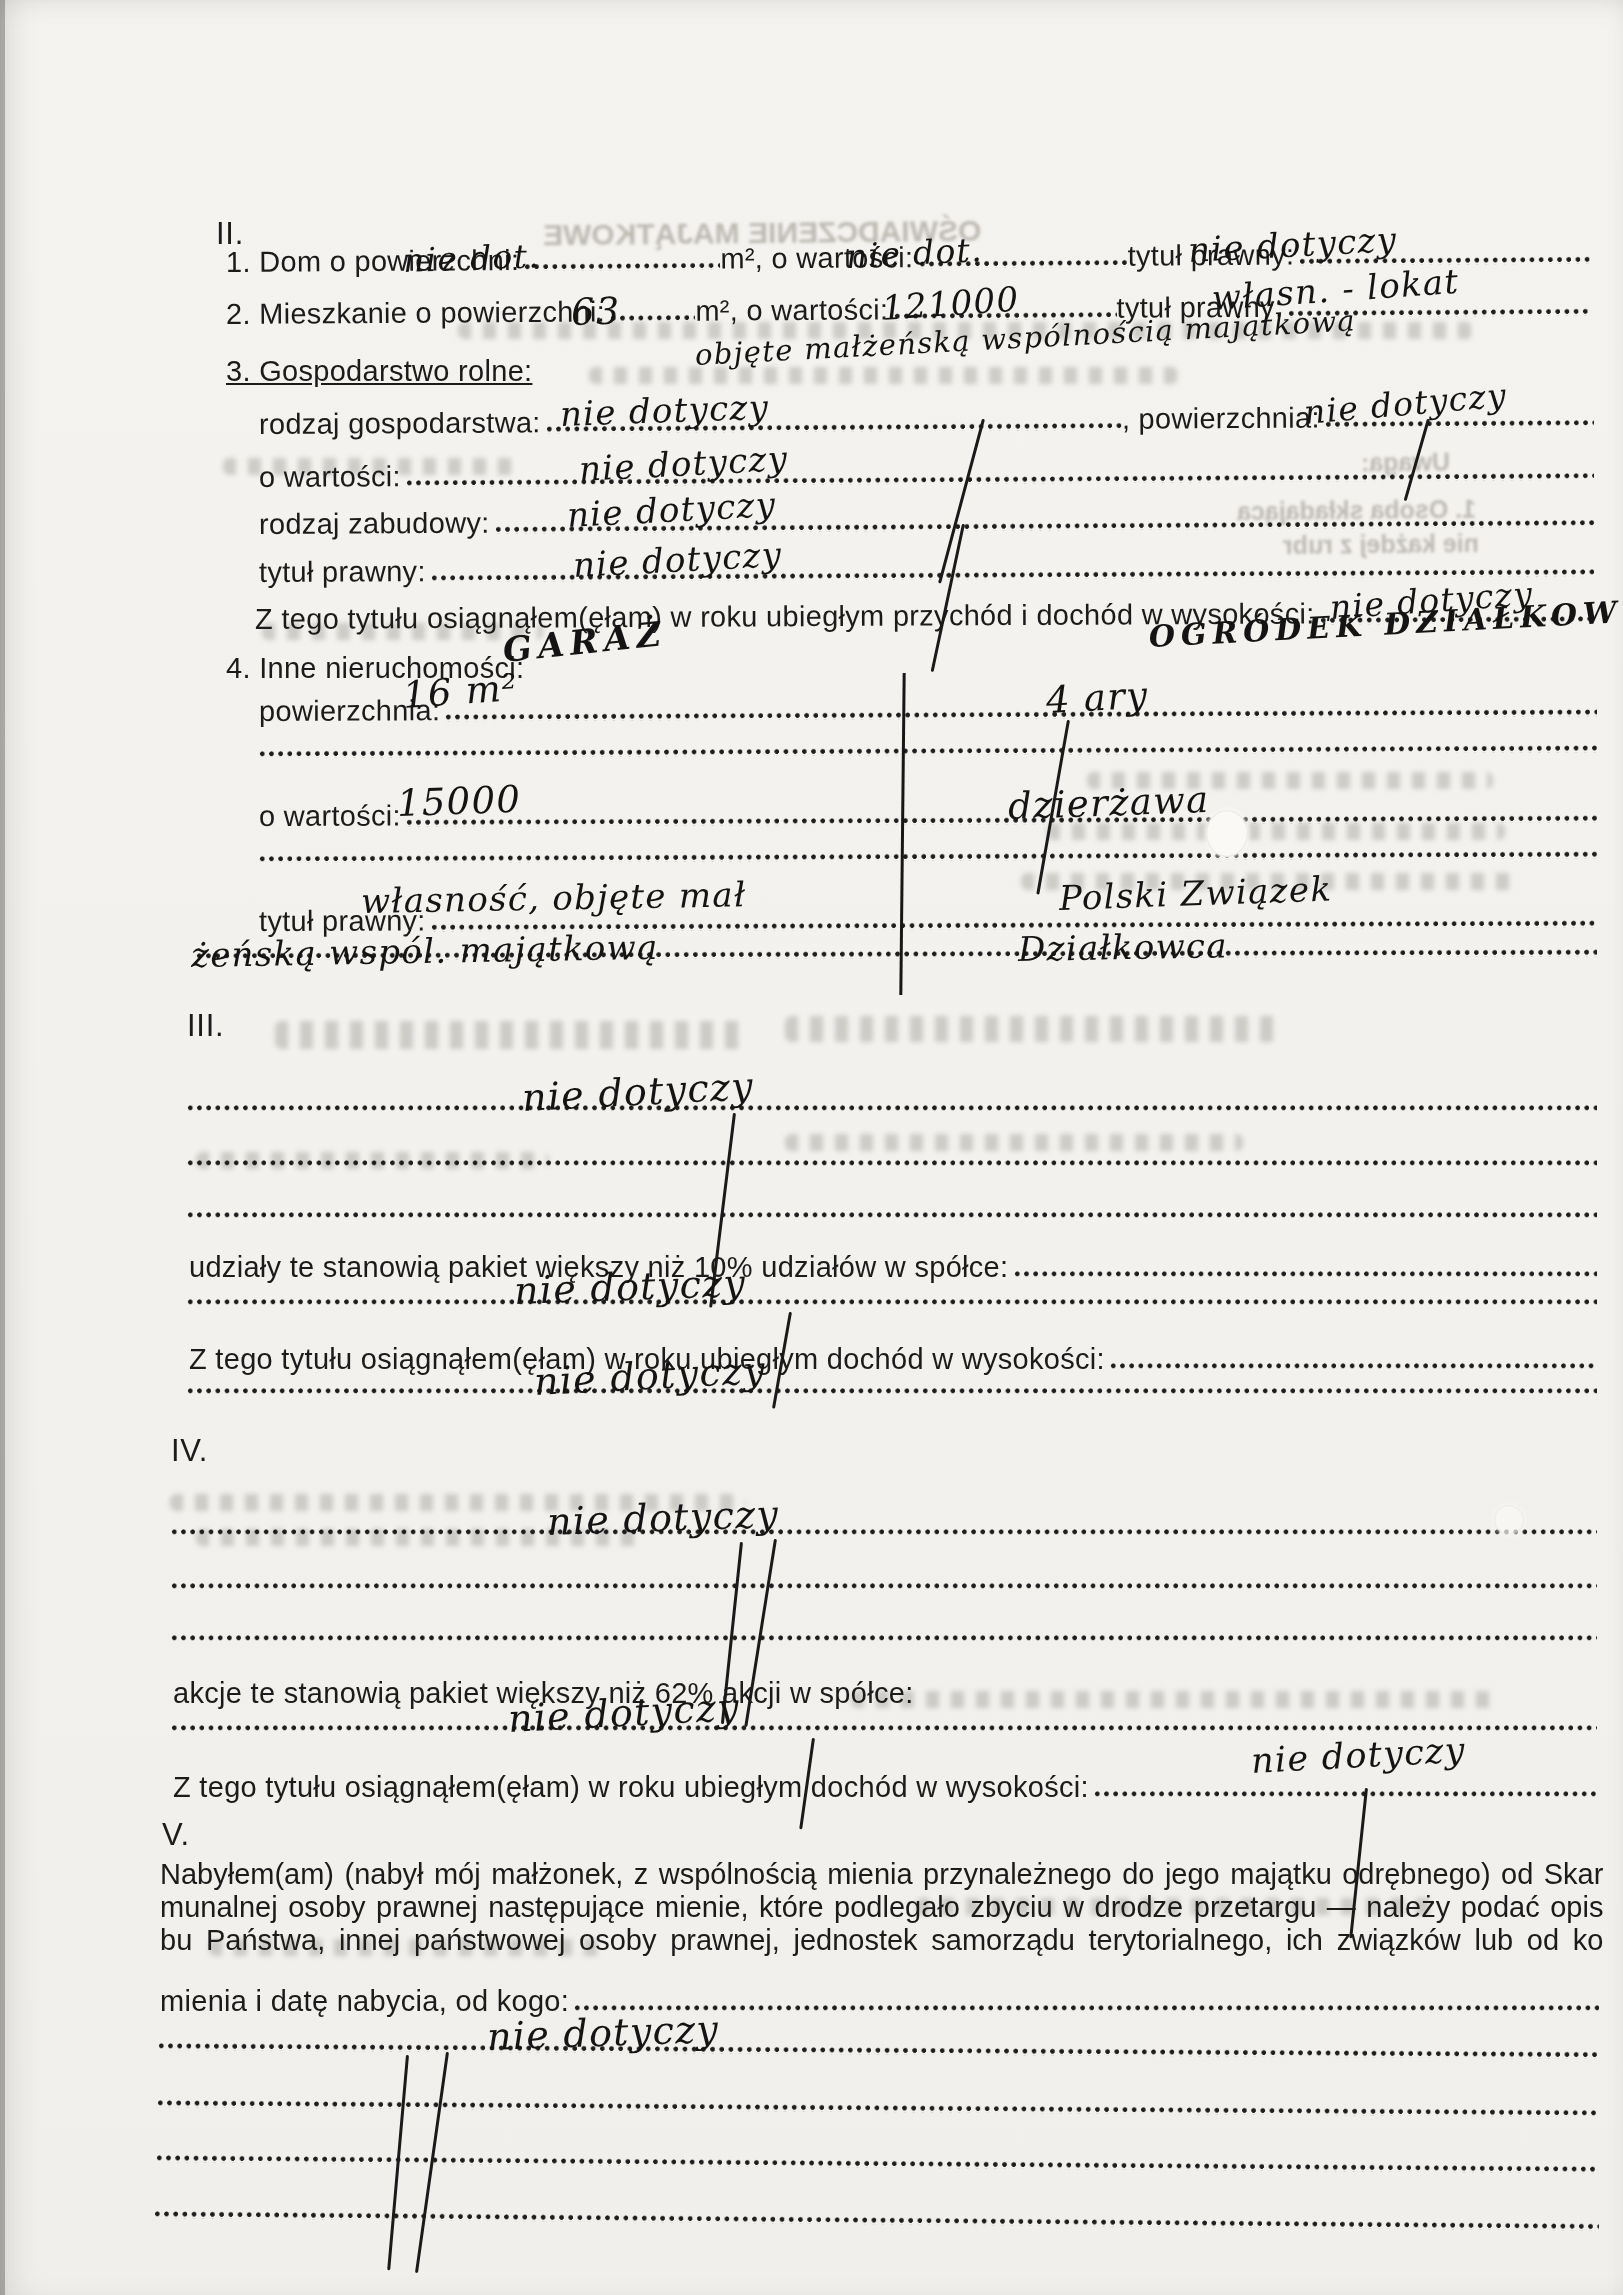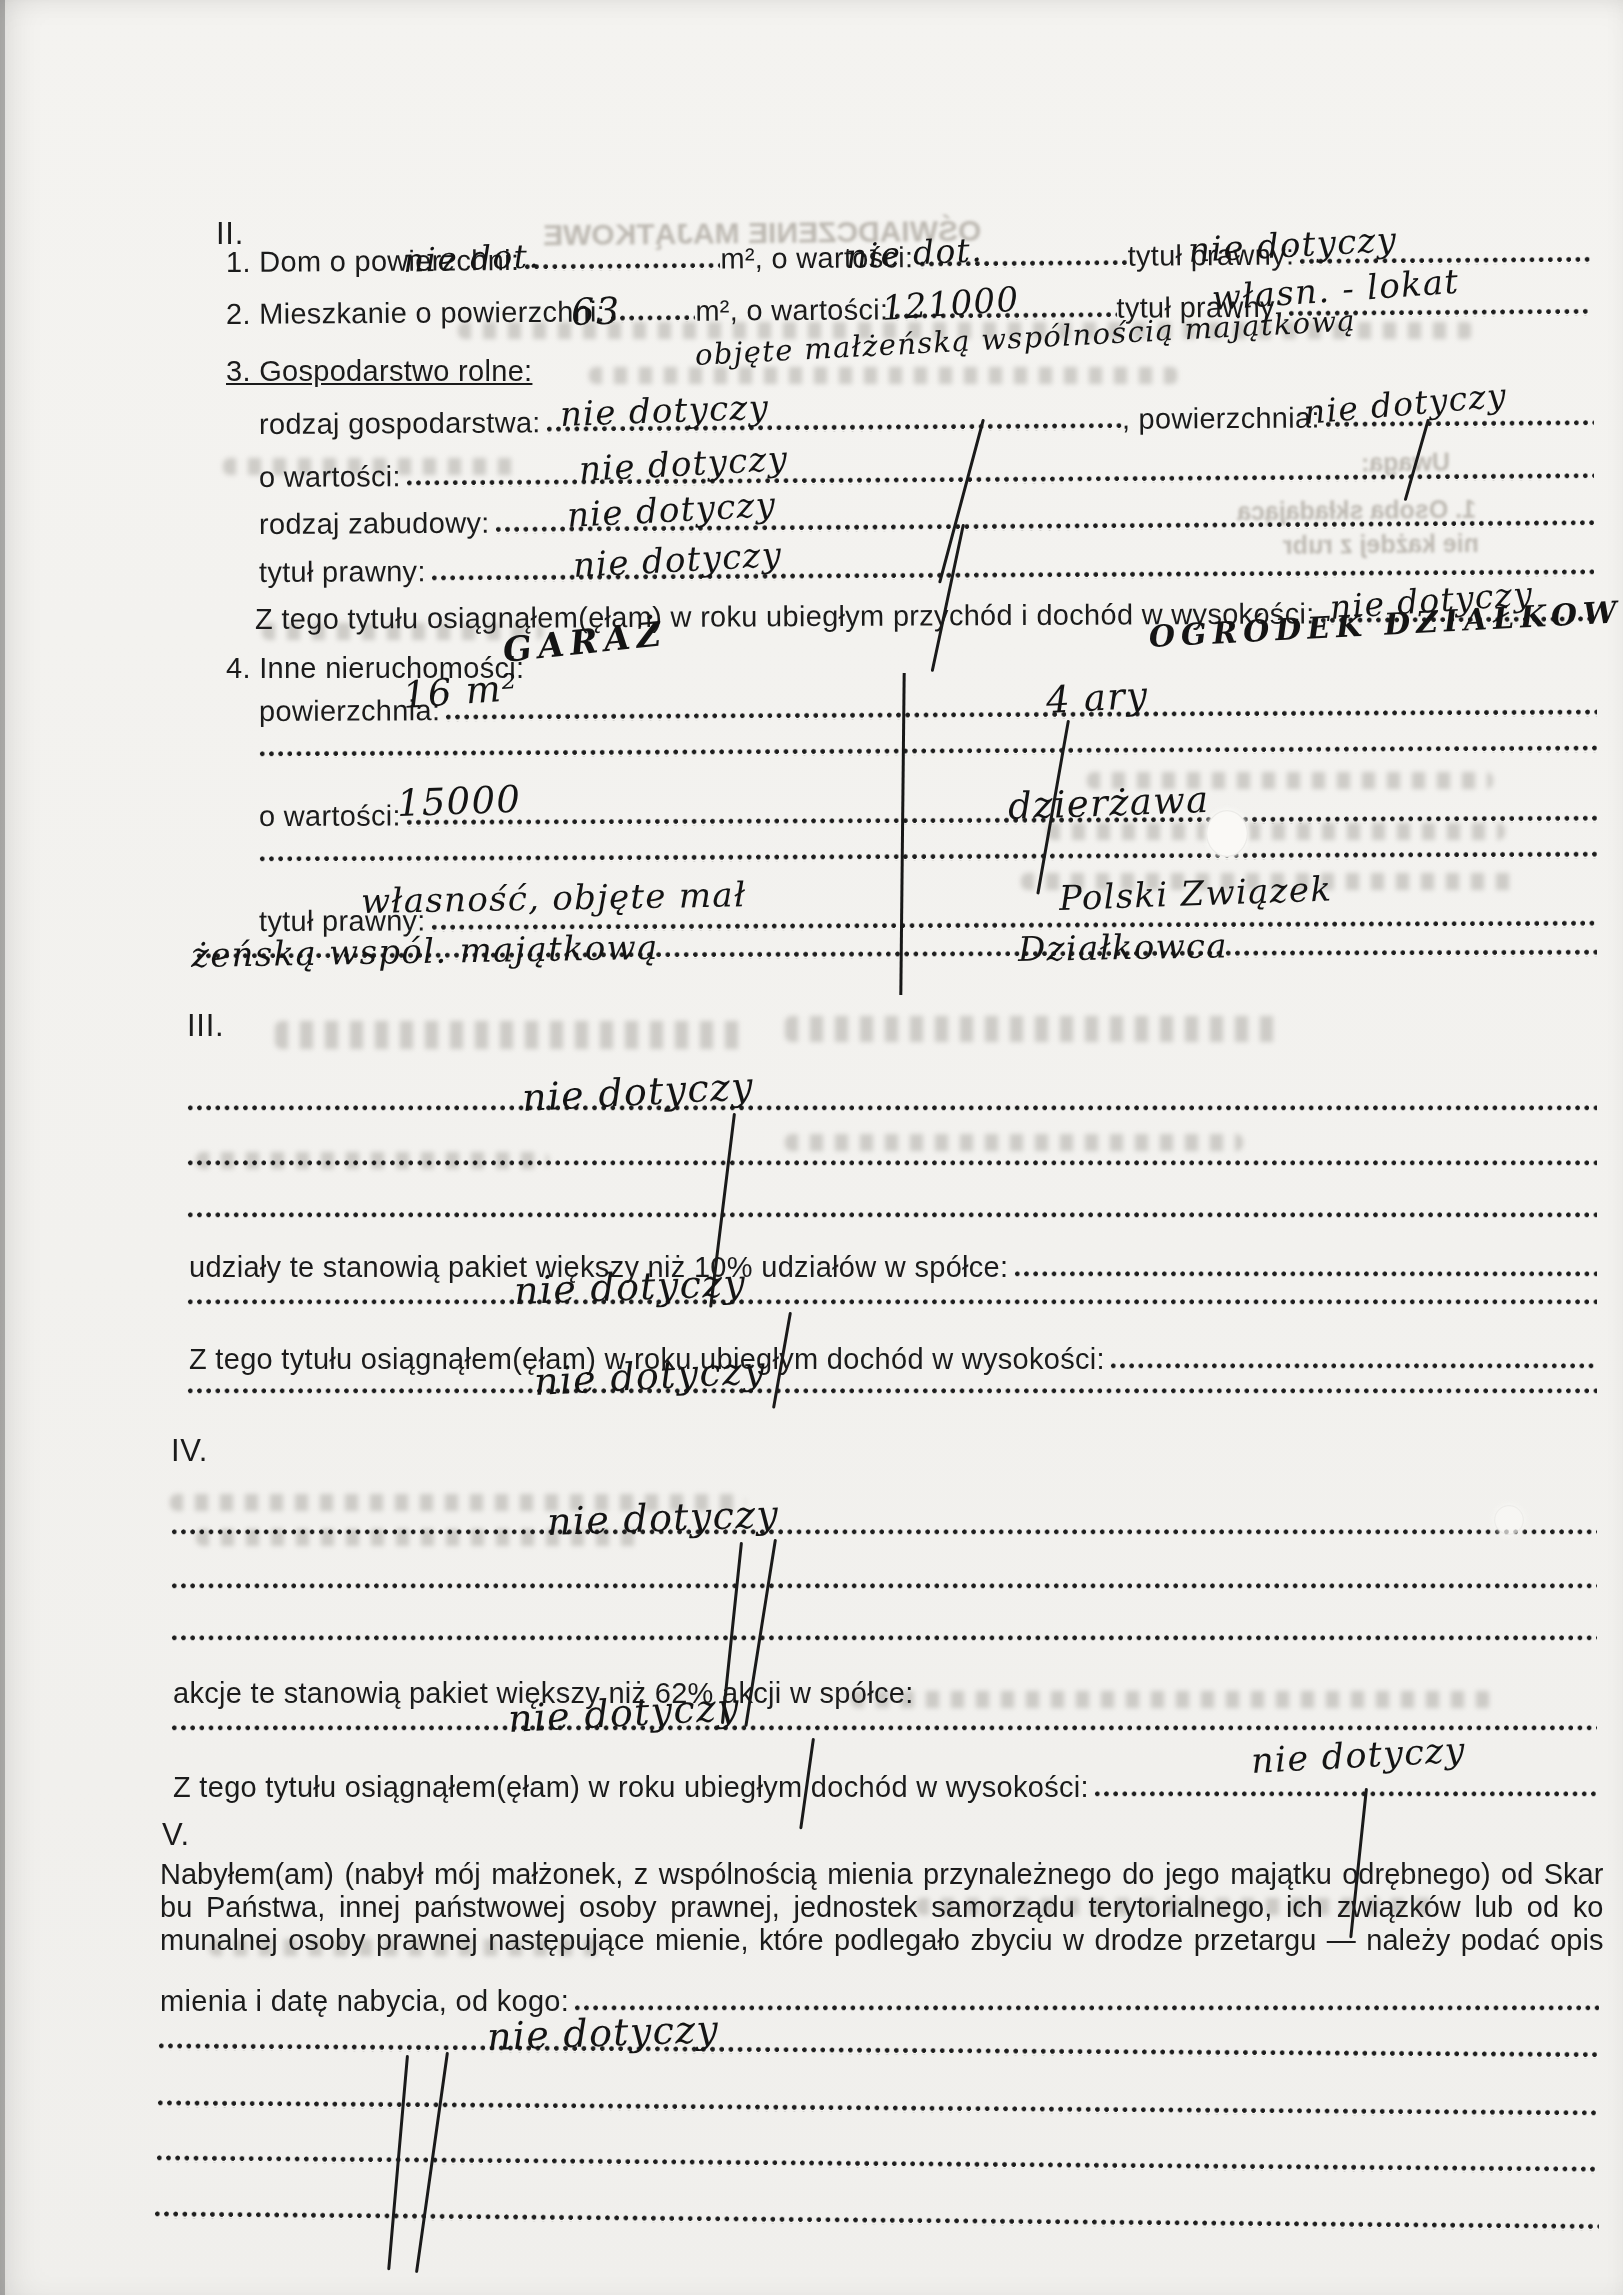--- a/index.html
+++ b/index.html
@@ -215,22 +215,22 @@
   </div>
   <div class="row" style="left:173px;right:26px;top:1771px;">
     <span class="lbl">Z tego tytułu osiągnąłem(ęłam) w roku ubiegłym dochód w wysokości:</span>
     <span class="dots dfill"></span>
   </div>
 
   <div class="heading" style="left:162px;top:1817px;">V.</div>
 
   <div class="para" style="left:160px;right:19.6px;top:1858px;">
     <div class="pline">Nabyłem(am) (nabył mój małżonek, z wspólnością mienia przynależnego do jego majątku odrębnego) od Skar</div>
+    <div class="pline">munalnej osoby prawnej następujące mienie, które podlegało zbyciu w drodze przetargu — należy podać opis</div>
     <div class="pline">bu Państwa, innej państwowej osoby prawnej, jednostek samorządu terytorialnego, ich związków lub od ko</div>
-    <div class="pline">munalnej osoby prawnej następujące mienie, które podlegało zbyciu w drodze przetargu — należy podać opis</div>
   </div>
 
   <div class="row" style="left:160px;right:23.6px;top:1985px;">
     <span class="lbl">mienia i datę nabycia, od kogo:</span>
     <span class="dots dfill"></span>
   </div>
   <div class="row" style="left:158px;right:23.6px;top:2043px;transform:rotate(.35deg);">
     <span class="dots dfill"></span>
   </div>
   <div class="row" style="left:157px;right:23.6px;top:2100px;transform:rotate(.4deg);">

